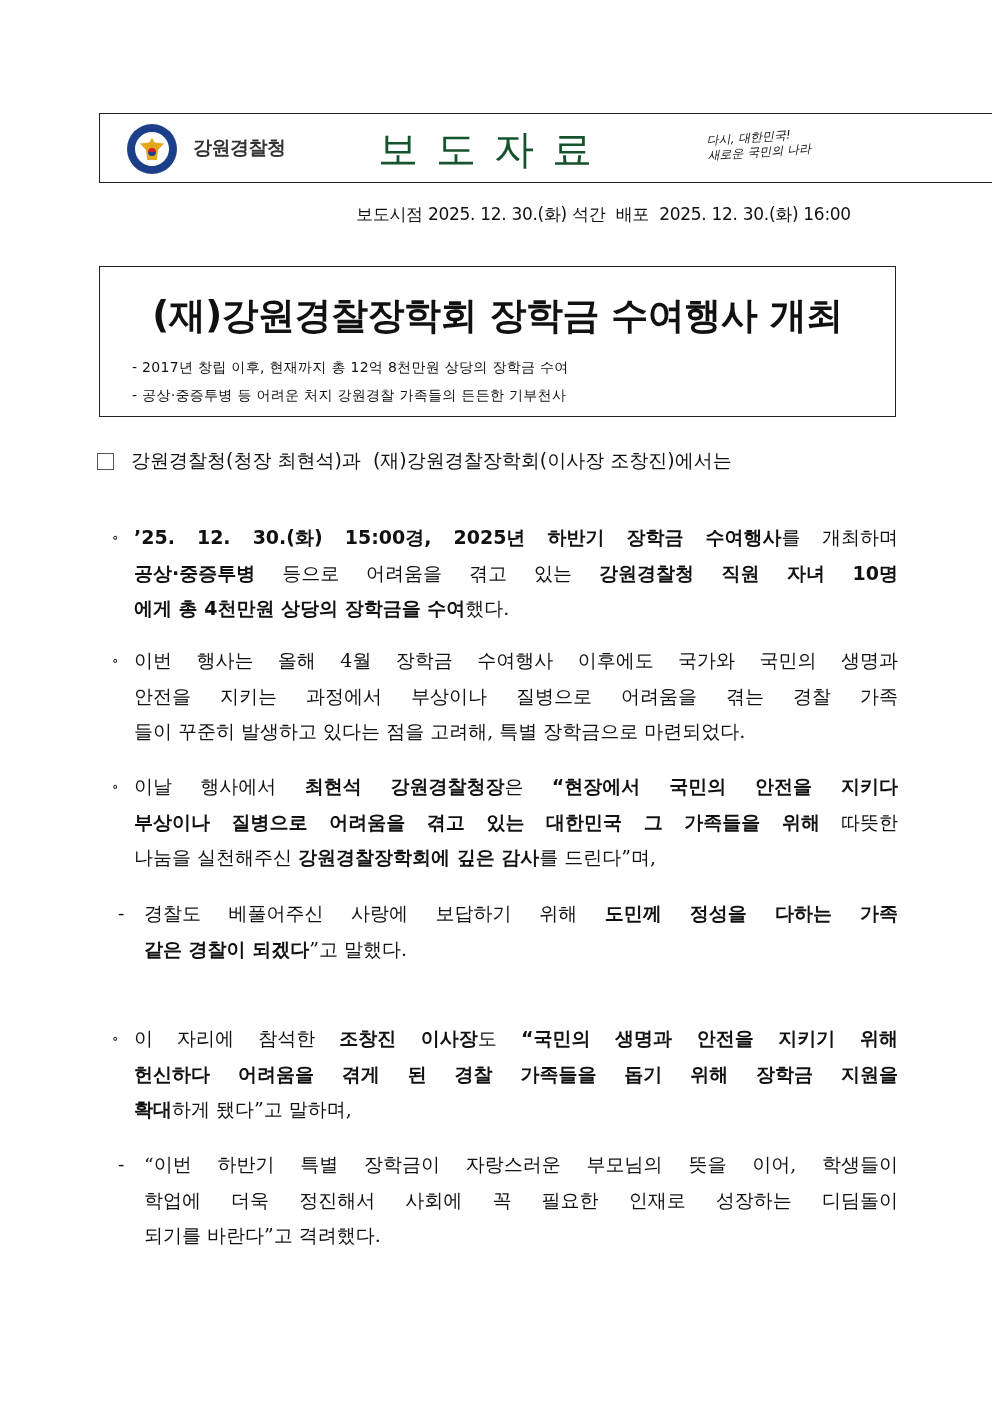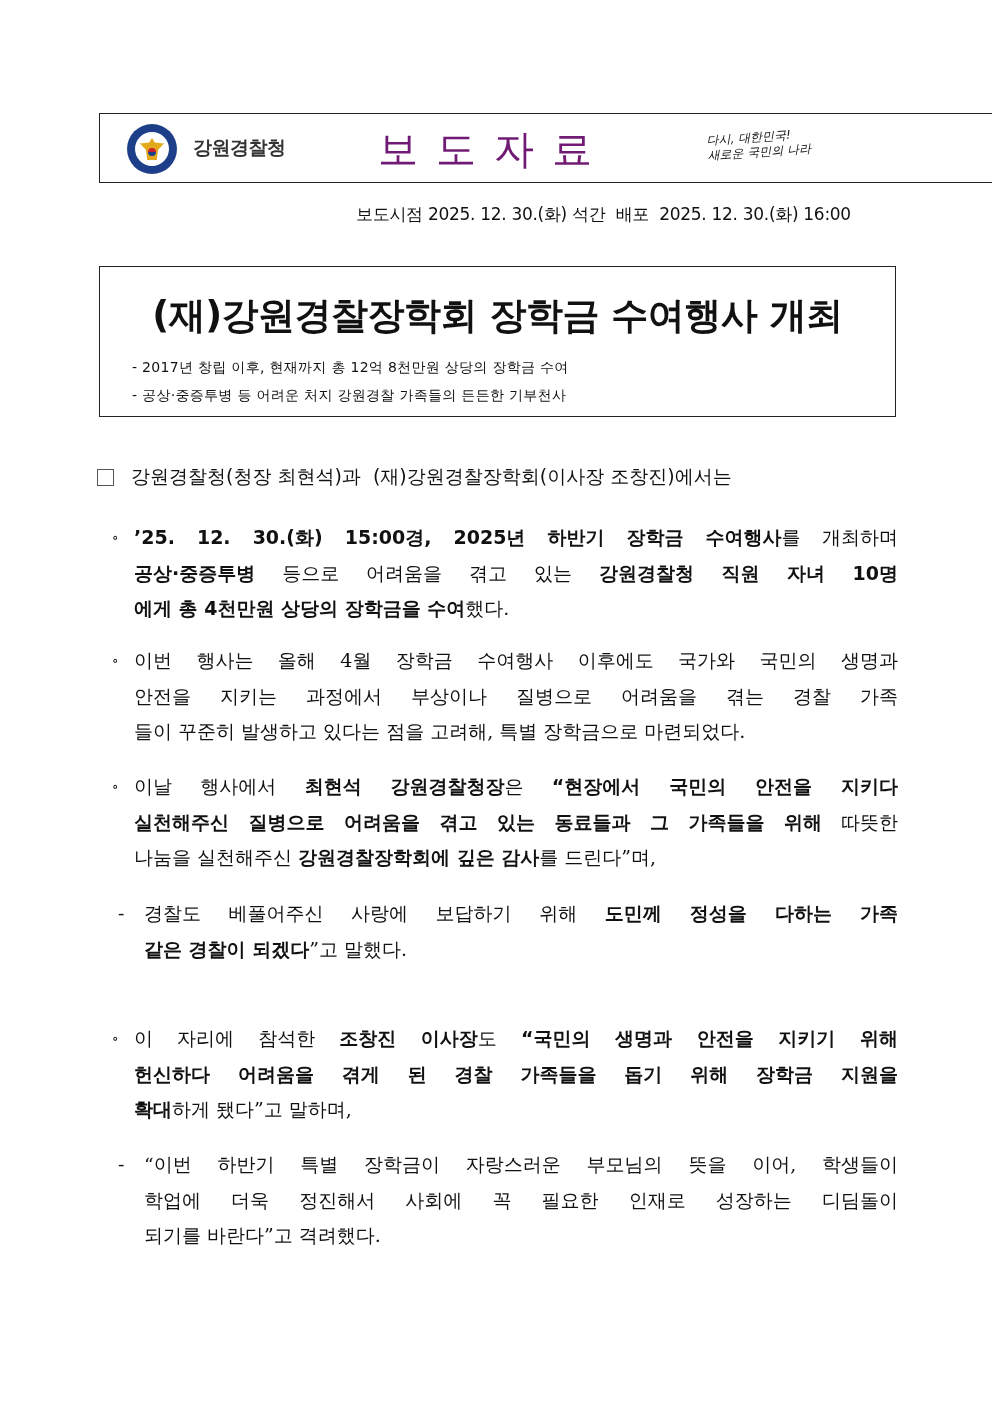--- a/index.html
+++ b/index.html
@@ -3,28 +3,28 @@
 <meta charset="utf-8">
 <style>
   html, body { margin:0; padding:0; background:#ffffff; }
   body { width:992px; height:1403px; position:relative; font-family:"DejaVu Sans","Liberation Sans",sans-serif; color:#111; overflow:hidden; }
   .header-box { position:absolute; left:99px; top:113px; width:906px; height:70px; border:1.5px solid #222; box-sizing:border-box; }
   .logo-emblem { position:absolute; left:27px; top:10px; width:50px; height:50px; border-radius:50%; background:#1d3f8a; display:flex; align-items:center; justify-content:center; }
   .logo-emblem .inner { width:34px; height:34px; border-radius:50%; background:#fff; display:flex; align-items:center; justify-content:center; }
   .logo-emblem .eagle { width:24px; height:22px; background:#e2a91d; clip-path:polygon(50% 0,62% 20%,100% 25%,75% 55%,70% 100%,30% 100%,25% 55%,0 25%,38% 20%); position:relative; }
   .logo-emblem .taeguk { position:absolute; left:8px; top:10px; width:8px; height:8px; border-radius:50%; background:linear-gradient(#c8202f 50%, #1d3f8a 50%); }
   .org-name { position:absolute; left:93px; top:21px; font-size:19px; font-weight:bold; color:#333; letter-spacing:-0.5px; }
-  .doc-type { position:absolute; left:278px; top:8px; font-family:Liberation Sans, sans-serif; font-size:40px; letter-spacing:18px; color:#701a75; }
+  .doc-type { position:absolute; left:278px; top:8px; font-family:Liberation Sans, sans-serif; font-size:40px; letter-spacing:18px; color:#14532d; }
   .slogan { position:absolute; left:607px; top:16px; font-size:12px; line-height:15px; font-style:italic; color:#111; transform:rotate(-4deg); }
   .release-line { position:absolute; left:356px; top:203px; font-size:17px; letter-spacing:-0.3px; white-space:pre; }
   .title-box { position:absolute; left:99px; top:266px; width:797px; height:151px; border:1.5px solid #222; box-sizing:border-box;text-decoration:underline; }
   .title { position:absolute; left:0; right:0; top:24px; text-align:center; font-size:37px; font-weight:bold; letter-spacing:-0.5px; }
   .subtitle { position:absolute; left:32px; font-size:14px; letter-spacing:0.3px; white-space:pre; }
   .sub1 { top:92px; } .sub2 { top:120px; }
-  .intro { position:absolute; left:97px; top:464px; font-size:19px; white-space:pre; display:flex; align-items:center;text-align:center; }
+  .intro { position:absolute; left:97px; top:448px; font-size:19px; white-space:pre; display:flex; align-items:center;text-align:center; }
   .checkbox { width:15px; height:15px; border:1px solid #555; margin-right:17px; display:inline-block; }
   .para { position:absolute; left:112px; width:786px; font-size:19px; line-height:35.5px; font-family:"DejaVu Serif","Liberation Serif",serif; }
   .para .bullet { position:absolute; left:0; top:0; font-size:14px; }
   .para .line { display:block; padding-left:22px; white-space:nowrap; text-align:justify; text-align-last:justify; }
   .para .line.last { text-align-last:left; }
   .b { font-family:"DejaVu Sans","Liberation Sans",sans-serif; font-weight:bold; }
   .dash-para { position:absolute; left:118px; width:780px; font-size:19px; line-height:35.5px; font-family:"DejaVu Serif","Liberation Serif",serif; }
   .dash-para .dash { position:absolute; left:0; top:0; }
   .dash-para .line { display:block; padding-left:26px; white-space:nowrap; text-align:justify; text-align-last:justify; }
   .dash-para .line.last { text-align-last:left; }
@@ -71,21 +71,21 @@
 <div class="para" style="top:643px;">
   <span class="bullet">∘</span>
   <span class="line">이번 행사는 올해 4월 장학금 수여행사 이후에도 국가와 국민의 생명과</span>
   <span class="line">안전을 지키는 과정에서 부상이나 질병으로 어려움을 겪는 경찰 가족</span>
   <span class="line last">들이 꾸준히 발생하고 있다는 점을 고려해, 특별 장학금으로 마련되었다.</span>
 </div>
 
 <div class="para" style="top:769px;">
   <span class="bullet">∘</span>
   <span class="line"><span>이날 행사에서 </span><span class="b">최현석 강원경찰청장</span><span>은 </span><span class="b">“현장에서 국민의 안전을 지키다</span></span>
-  <span class="line"><span class="b">실천해주신 질병으로 어려움을 겪고 있는 동료들과 그 가족들을 위해</span><span> 따뜻한</span></span>
+  <span class="line"><span class="b">부상이나 질병으로 어려움을 겪고 있는 대한민국 그 가족들을 위해</span><span> 따뜻한</span></span>
   <span class="line last"><span>나눔을 실천해주신 </span><span class="b">강원경찰장학회에 깊은 감사</span><span>를 드린다”며,</span></span>
 </div>
 
 <div class="dash-para" style="top:896px;">
   <span class="dash">-</span>
   <span class="line"><span>경찰도 베풀어주신 사랑에 보답하기 위해 </span><span class="b">도민께 정성을 다하는 가족</span></span>
   <span class="line last"><span class="b">같은 경찰이 되겠다</span><span>”고 말했다.</span></span>
 </div>
 
 <div class="para" style="top:1021px;">

